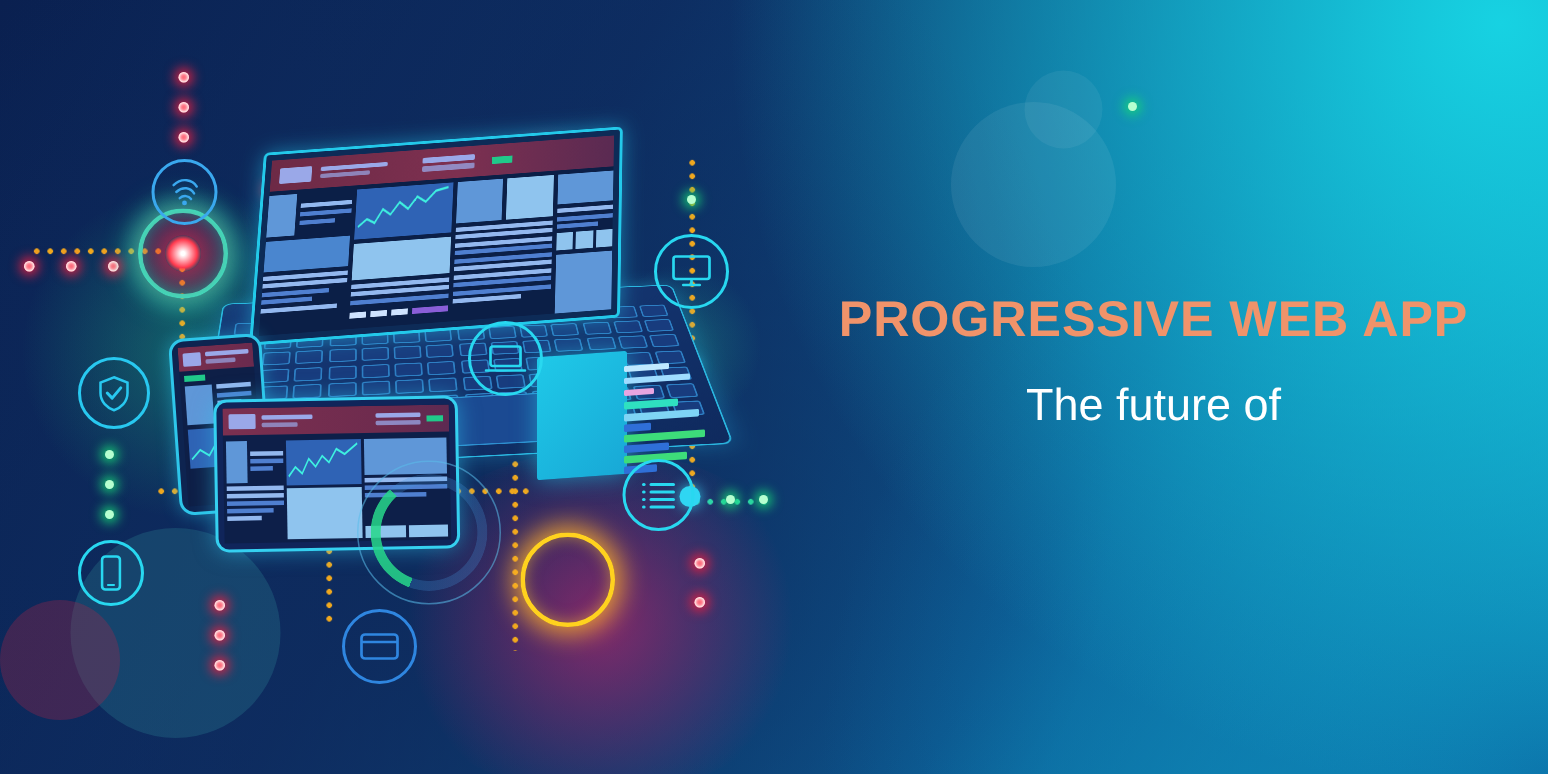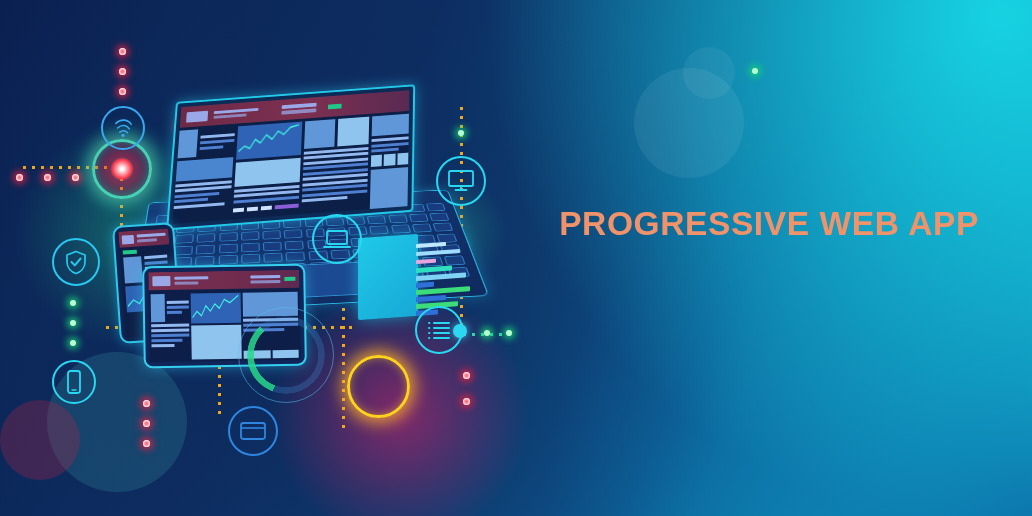--- a/index.html
+++ b/index.html
@@ -22,21 +22,21 @@
   }
 
   
   .bubble { position:absolute; border-radius:50%; pointer-events:none; }
 
   
   .glow { position:absolute; border-radius:50%; pointer-events:none; }
 
   
   #copy {
-    position:absolute; left:530px; top:206px; width:478px;
+    position:absolute; left:530px; top:196px; width:478px;
     text-align:center;
   }
   #headline {
     font-size:33.5px; font-weight:bold; letter-spacing:.6px;
     color:#f0936a; white-space:nowrap;
     line-height:1.1;
   }
   #sub {
     margin-top:17px;
     font-size:30px; color:#ffffff; font-weight:400;
@@ -610,16 +610,17 @@
   <div class="iconring" style="left:228px;top:406px;width:50px;height:50px;border-color:#2f86e0;">
     <svg width="28" height="20" viewBox="0 0 28 20">
       <rect x="2" y="2" width="24" height="16" rx="2.4" fill="none" stroke="#2f86e0" stroke-width="1.8"></rect>
       <line x1="2" y1="7" x2="26" y2="7" stroke="#2f86e0" stroke-width="1.6"></line>
     </svg>
   </div>
 
   <div id="copy">
     <div id="headline">PROGRESSIVE WEB APP</div>
     <div id="sub">
+      <span class="l1">The future of</span>
     </div>
   </div>
 
 </div>
 
 </body></html>

